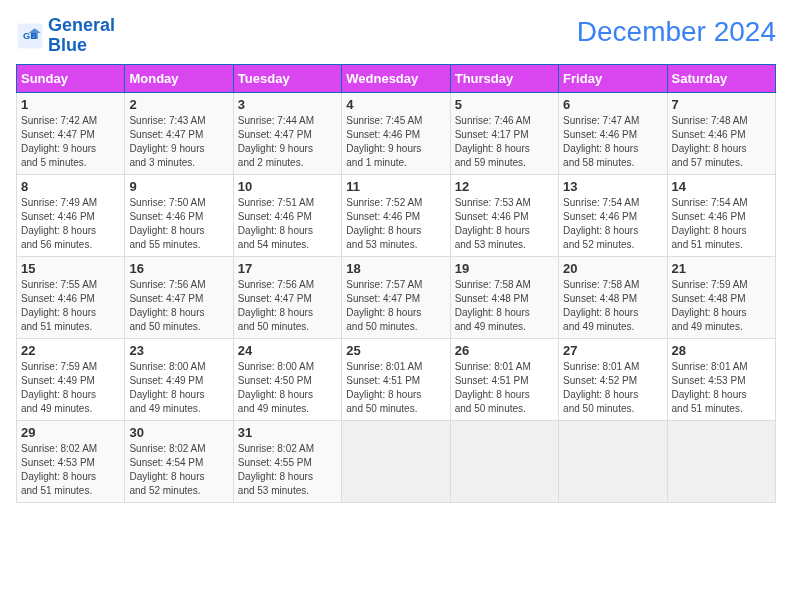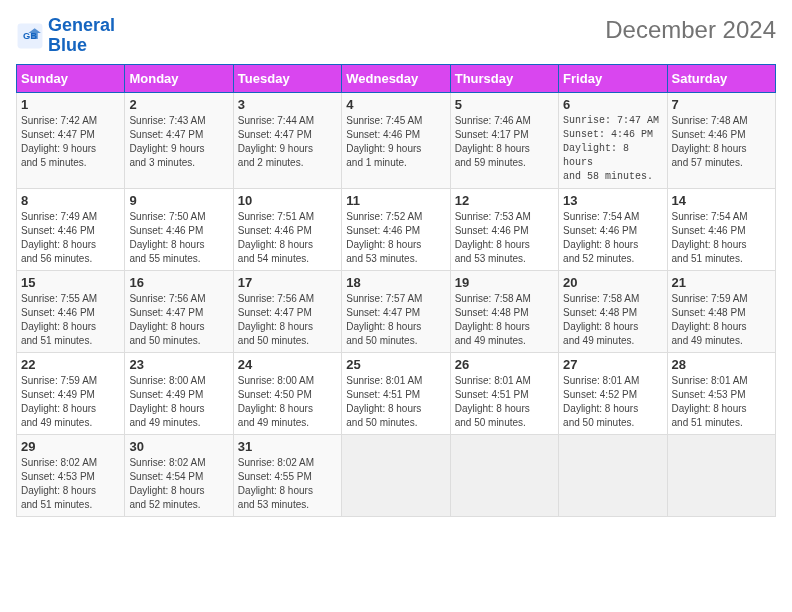--- a/index.html
+++ b/index.html
@@ -29,23 +29,23 @@
     }
     .logo-text span { color: #1565c0; }
     .logo-icon {
       width: 28px;
       height: 28px;
     }
     .title-area {
       text-align: right;
     }
     .month-title {
-      font-size: 24px;
+      font-size: 28px;
       font-weight: normal;
-      color: #737373;
+      color: #3b82f6;
     }
     .subtitle {
       font-size: 15px;
       color: #555;
     }
     table {
       width: 100%;
       border-collapse: collapse;
       table-layout: fixed;
     }
@@ -151,21 +151,21 @@
         </td>
         <td>
           <span class="day-num">5</span>
           <div class="day-info" style="white-space: pre-line;">Sunrise: 7:46 AM
 Sunset: 4:17 PM
 Daylight: 8 hours
 and 59 minutes.</div>
         </td>
         <td>
           <span class="day-num">6</span>
-          <div class="day-info" style="white-space: pre-line; font-family: Liberation Mono, monospace;">Sunrise: 7:47 AM
+          <div class="day-info" style="white-space: pre-line;">Sunrise: 7:47 AM
 Sunset: 4:46 PM
 Daylight: 8 hours
 and 58 minutes.</div>
         </td>
         <td>
           <span class="day-num">7</span>
           <div class="day-info" style="white-space: pre-line;">Sunrise: 7:48 AM
 Sunset: 4:46 PM
 Daylight: 8 hours
 and 57 minutes.</div>

